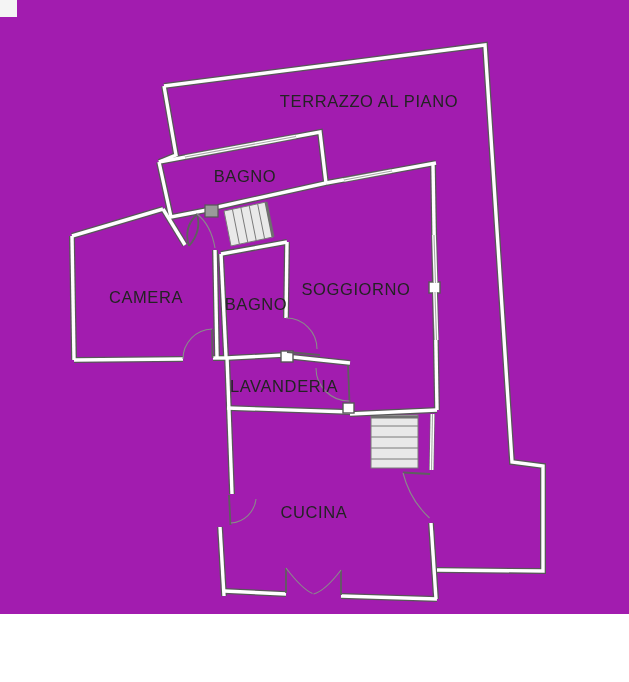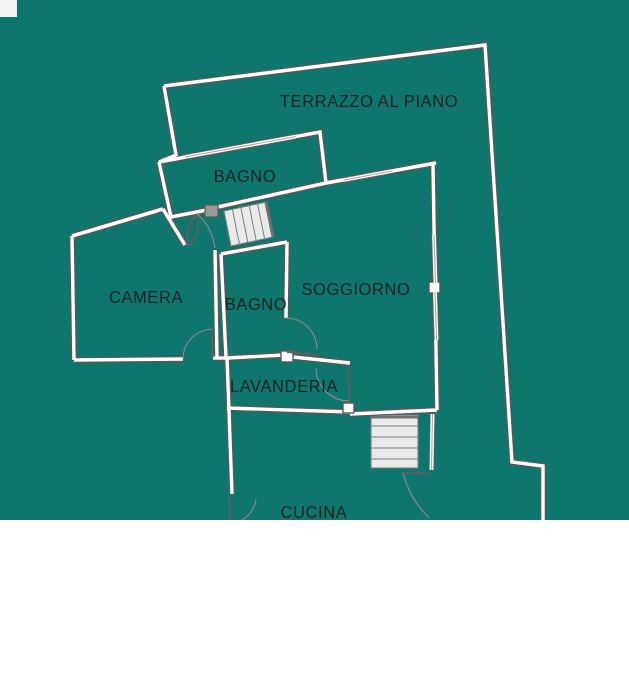--- a/index.html
+++ b/index.html
@@ -1,16 +1,16 @@
 <!DOCTYPE html>
 <html><head>
 <meta charset="utf-8">
 <style>
   html,body{margin:0;padding:0;background:#ffffff;}
-  .canvas{position:relative;width:629px;height:520px;background:#0f766e;overflow:hidden;
+  .canvas{position:relative;width:629px;height:614px;background:#a21caf;overflow:hidden;
           font-family:"Liberation Sans", sans-serif;}
   svg{display:block;}
   
   .sd{stroke:#585858;stroke-width:6;fill:none;stroke-linejoin:miter;stroke-linecap:butt;}
   .sw{stroke:#ffffff;stroke-width:3.4;fill:none;stroke-linejoin:miter;stroke-linecap:butt;}
   .wind-d{stroke:#6a6a6a;stroke-width:5;fill:none;}
   .wind-w{stroke:#ffffff;stroke-width:3.8;fill:none;}
   .wind-c{stroke:#a8a8a8;stroke-width:1.1;fill:none;}
   .door-arc{stroke:#8a8a8a;stroke-width:1.1;fill:none;}
   .door-leaf{stroke:#5f5f5f;stroke-width:1.8;fill:none;}

